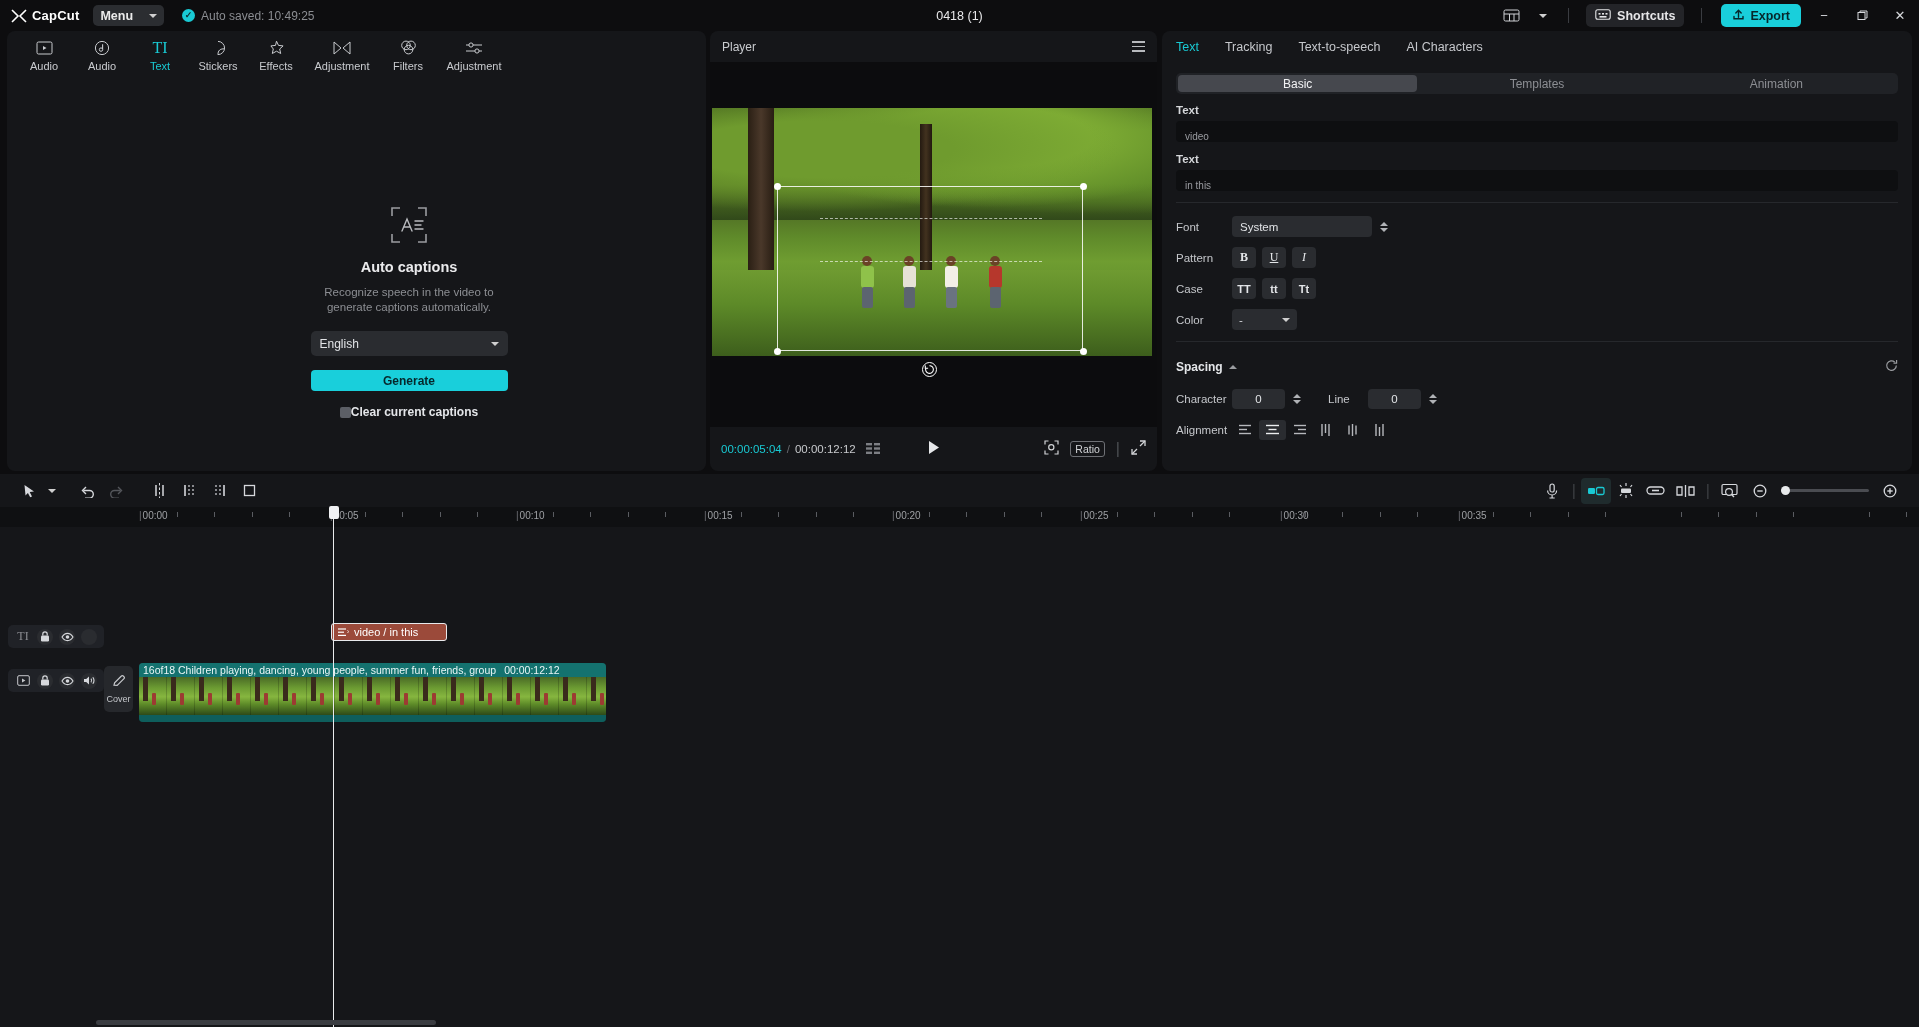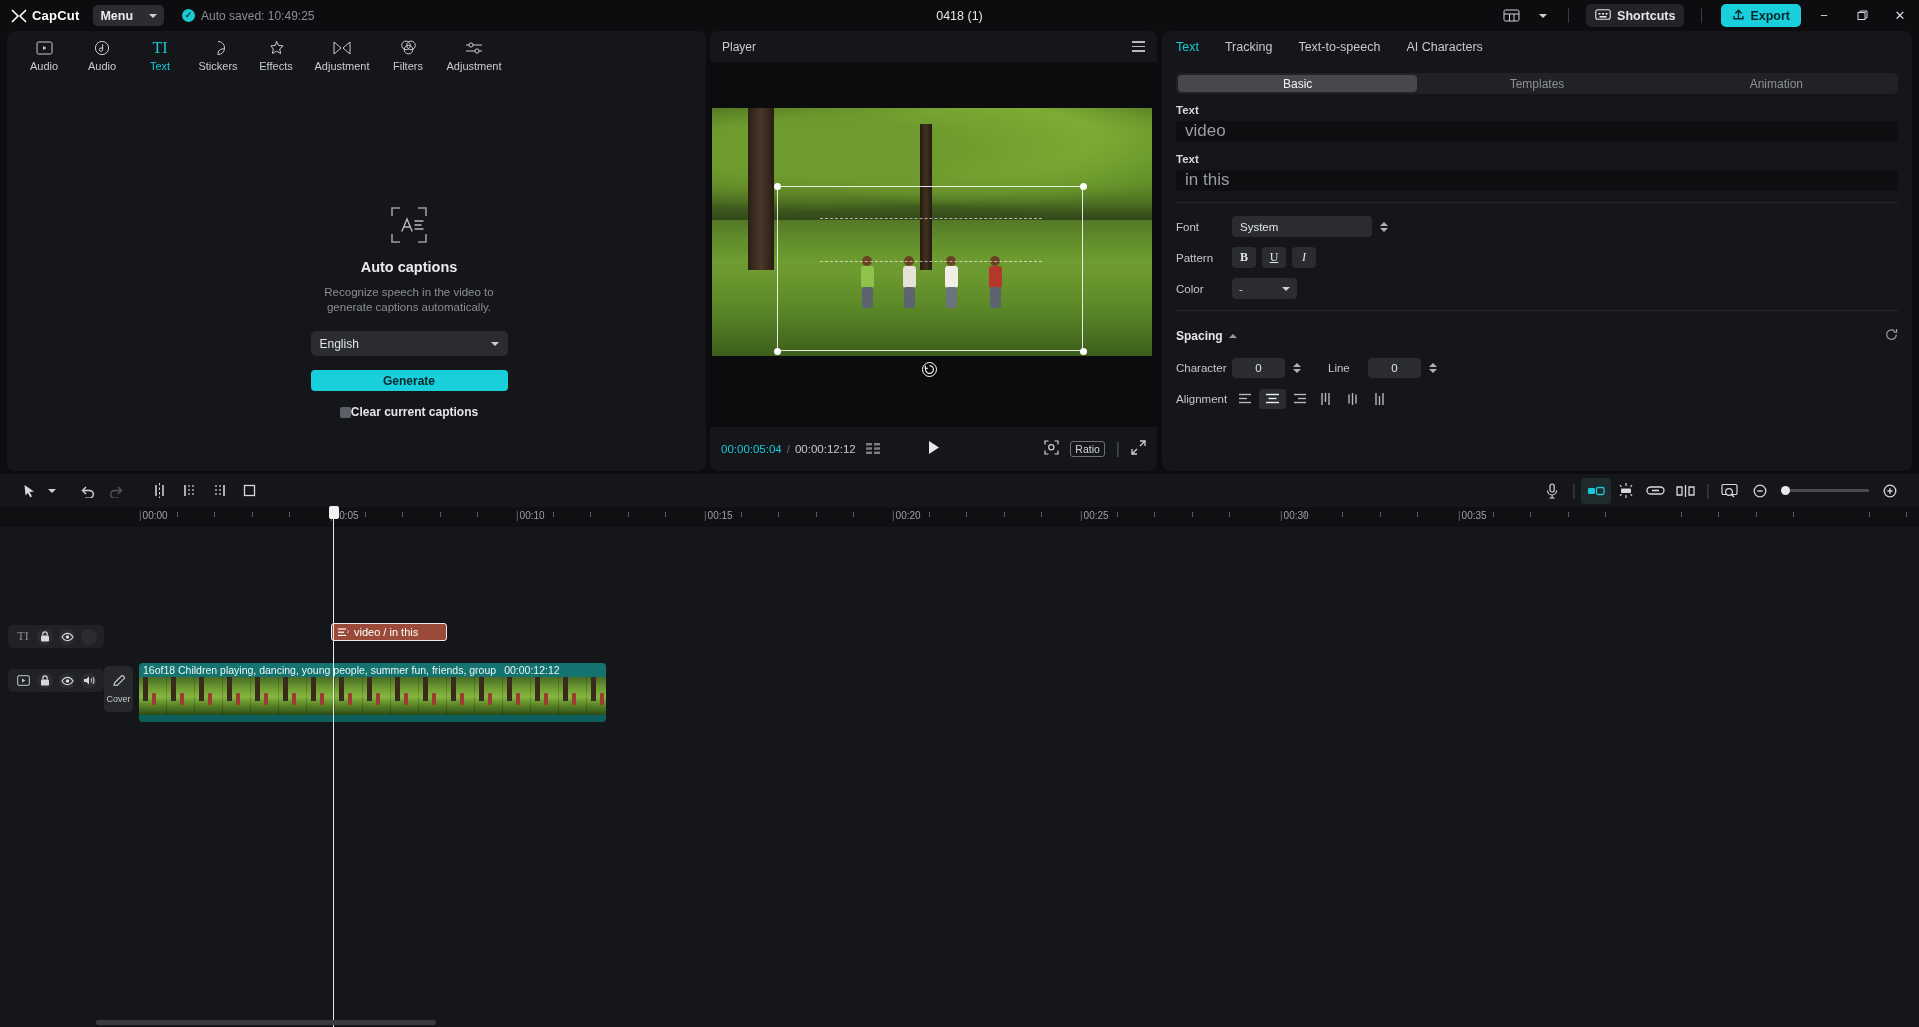--- a/index.html
+++ b/index.html
@@ -158,22 +158,22 @@
   .segctl {
     margin: 11px 14px 0 14px; height: 21px; background: #202226; border-radius: 5px;
     display: flex; align-items: center; padding: 2px;
   }
   .seg { flex: 1; height: 100%; border-radius: 4px; display: flex; align-items: center; justify-content: center;
     font-size: 12px; color: #8c8e93; cursor: pointer; }
   .seg.active { background: #46484e; color: #f2f2f4; }
   .rbody { padding: 10px 14px 0 14px; }
   .flabel { font-size: 11.5px; color: #d5d7da; font-weight: bold; margin-bottom: 5px; }
   .tinput {
-    height: 21px; background: #0e0f11; border-radius: 4px; display: flex; align-items: flex-start;
-    padding: 0 9px; font-size: 17px; color: #9a9ca1; margin-bottom: 11px; cursor: text;
+    height: 21px; background: #0e0f11; border-radius: 4px; display: flex; align-items: flex-end;
+    padding: 0 9px; font-size: 10px; color: #9a9ca1; margin-bottom: 11px; cursor: text;
   }
   .hr { height: 1px; background: #26282c; margin: 11px 0 13px 0; }
   .prow { display: flex; align-items: center; height: 21px; margin-bottom: 10px; }
   .pname { width: 56px; font-size: 11.5px; color: #c5c7cb; }
   .fontsel {
     width: 140px; height: 21px; background: #2a2c30; border-radius: 4px;
     display: flex; align-items: center; padding: 0 8px; font-size: 11.5px; color: #e2e4e7; cursor: pointer;
   }
   .spin { width: 15px; height: 21px; margin-left: 4px; display:flex; flex-direction: column;
     align-items: center; justify-content: center; gap: 2px; cursor: pointer; }
@@ -543,20 +543,32 @@
           <span>B</span>
         </span>
         <span class="pbtn" style="text-decoration:underline;font-family:'Liberation Serif',serif;">
           <span>U</span>
         </span>
         <span class="pbtn" style="font-style:italic;font-family:'Liberation Serif',serif;">
           <span>I</span>
         </span>
       </div>
 
+      <div class="prow">
+        <span class="pname">Case</span>
+        <span class="pbtn" style="font-weight:bold;font-size:11px;">
+          <span>TT</span>
+        </span>
+        <span class="pbtn" style="font-weight:bold;font-size:11px;">
+          <span>tt</span>
+        </span>
+        <span class="pbtn" style="font-weight:bold;font-size:11px;">
+          <span>Tt</span>
+        </span>
+      </div>
 
       <div class="prow">
         <span class="pname">Color</span>
         <span class="colorsel">
           <span>-</span>
           <span class="cv caret-dn"></span>
         </span>
       </div>
 
       <div class="hr" style="margin-bottom:0"></div>

